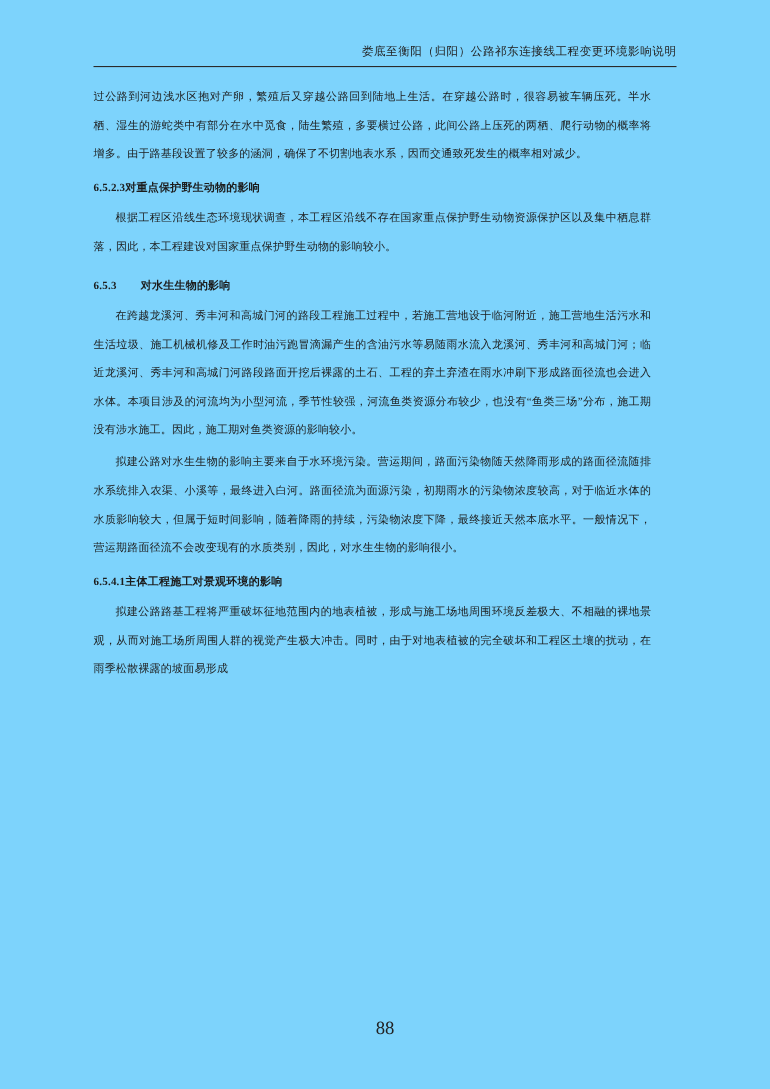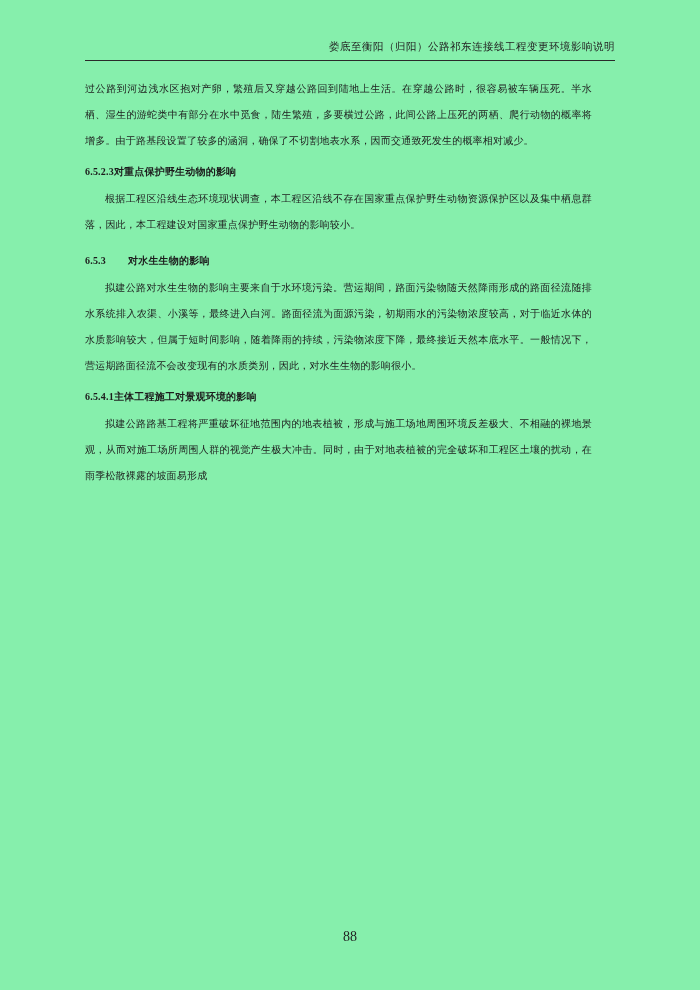--- a/index.html
+++ b/index.html
@@ -5,21 +5,21 @@
   html, body {
     margin: 0;
     padding: 0;
     background: #ffffff;
   }
   .page {
     position: relative;
     width: 700px;
     height: 990px;
     margin: 0 auto;
-    background: #86efac;
+    background: #7dd3fc;
     color: #1c1c1c;
     font-family: "Liberation Serif", "DejaVu Serif", serif;
     overflow: hidden;
     box-sizing: border-box;
   }
   .header {
     padding: 40px 85px 0 85px;
   }
   .header-text {
     text-align: right;
@@ -54,38 +54,39 @@
   .h3 { margin-top: 10px; }
   .h4 { margin-top: 5px; }
   .h3 .num { margin-right: 22px; }
   .h4 .num { }
   .footer {
     position: absolute;
     left: 0;
     right: 0;
     bottom: 45px;
     text-align: center;
-    font-size: 14px;
+    font-size: 17px;
     color: #222222;
   }
 </style>
 </head>
 <body>
 
 <div class="page">
   <div class="header">
     <div class="header-text">娄底至衡阳（归阳）公路祁东连接线工程变更环境影响说明</div>
     <div class="header-rule"></div>
   </div>
 
   <div class="doc-body" id="doc-body">
       <p class="para">过公路到河边浅水区抱对产卵，繁殖后又穿越公路回到陆地上生活。在穿越公路时，很容易被车辆压死。半水栖、湿生的游蛇类中有部分在水中觅食，陆生繁殖，多要横过公路，此间公路上压死的两栖、爬行动物的概率将增多。由于路基段设置了较多的涵洞，确保了不切割地表水系，因而交通致死发生的概率相对减少。</p>
       <div class="h4"><span class="num">6.5.2.3</span><span class="title">对重点保护野生动物的影响</span></div>
       <p class="para indent">根据工程区沿线生态环境现状调查，本工程区沿线不存在国家重点保护野生动物资源保护区以及集中栖息群落，因此，本工程建设对国家重点保护野生动物的影响较小。</p>
       <div class="h3"><span class="num">6.5.3</span><span class="title">对水生生物的影响</span></div>
+      <p class="para indent">在跨越龙溪河、秀丰河和高城门河的路段工程施工过程中，若施工营地设于临河附近，施工营地生活污水和生活垃圾、施工机械机修及工作时油污跑冒滴漏产生的含油污水等易随雨水流入龙溪河、秀丰河和高城门河；临近龙溪河、秀丰河和高城门河路段路面开挖后裸露的土石、工程的弃土弃渣在雨水冲刷下形成路面径流也会进入水体。本项目涉及的河流均为小型河流，季节性较强，河流鱼类资源分布较少，也没有“鱼类三场”分布，施工期没有涉水施工。因此，施工期对鱼类资源的影响较小。</p>
       <p class="para indent">拟建公路对水生生物的影响主要来自于水环境污染。营运期间，路面污染物随天然降雨形成的路面径流随排水系统排入农渠、小溪等，最终进入白河。路面径流为面源污染，初期雨水的污染物浓度较高，对于临近水体的水质影响较大，但属于短时间影响，随着降雨的持续，污染物浓度下降，最终接近天然本底水平。一般情况下，营运期路面径流不会改变现有的水质类别，因此，对水生生物的影响很小。</p>
       <div class="h4"><span class="num">6.5.4.1</span><span class="title">主体工程施工对景观环境的影响</span></div>
       <p class="para indent">拟建公路路基工程将严重破坏征地范围内的地表植被，形成与施工场地周围环境反差极大、不相融的裸地景观，从而对施工场所周围人群的视觉产生极大冲击。同时，由于对地表植被的完全破坏和工程区土壤的扰动，在雨季松散裸露的坡面易形成</p>
     </div>
 
   <div class="footer">
     <span>88</span>
   </div>
 </div>
 

